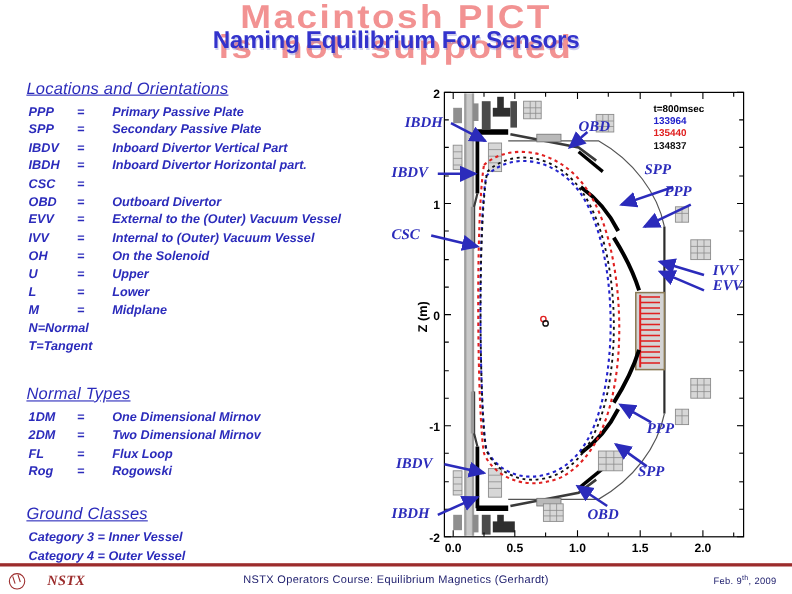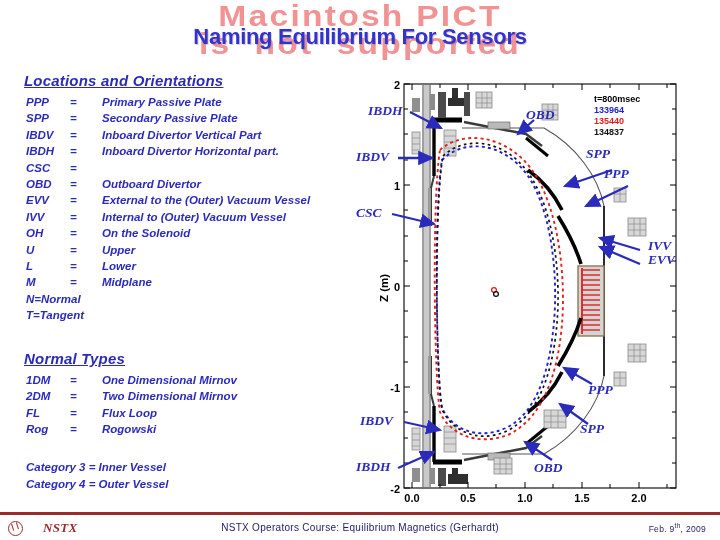--- a/index.html
+++ b/index.html
@@ -53,21 +53,21 @@
   }
 
   
   #legend-col {
     position: absolute;
     left: 24px; top: 72px;
     width: 340px;
   }
   .sec-head {
     color: #2b2bbb;
-    font-weight: bold;
+    font-weight: normal;
     font-style: italic;
     font-size: 15px;
     text-decoration: underline;
     margin-bottom: 5px;
     letter-spacing: .2px;
   }
   .defs { margin: 0 0 0 2px; }
   .def-row {
     display: flex;
     font-size: 11.5px;
@@ -264,20 +264,21 @@
     </div>
     <div class="def-row">
       <span class="def-abbr">Rog</span>
       <span class="def-eq">=</span>
       <span class="def-text">Rogowski</span>
     </div>
   </div>
 
   <div class="gap-md"></div>
 
+  <div class="sec-head">Ground Classes</div>
   <div class="defs">
     <div class="def-row plain">
       <span class="def-abbr">Category 3 = Inner Vessel</span>
     </div>
     <div class="def-row plain">
       <span class="def-abbr">Category 4 =  Outer Vessel</span>
     </div>
   </div>
 </div>
 

